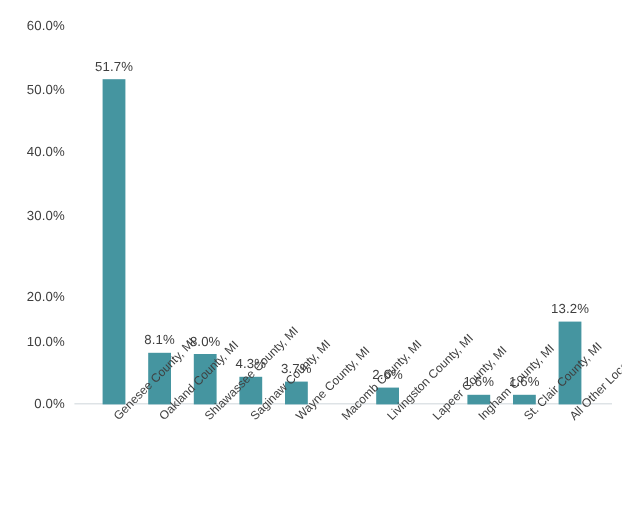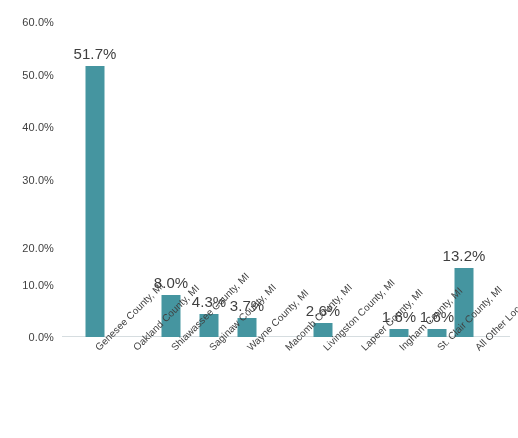--- a/index.html
+++ b/index.html
@@ -69,21 +69,21 @@
     bottom: 0;
     left: 50%;
     transform: translateX(-50%);
     width: 19px;
     background: #4595a0;
   }
   .bar-value {
     position: absolute;
     left: 50%;
     transform: translateX(-50%);
-    font-size: 15px;
+    font-size: 11px;
     color: #3f3f3f;
     white-space: nowrap;
     letter-spacing: 0.1px;
     margin-top: 18px;
   }
 
   
   .x-axis {
     position: absolute;
     left: 62px;
@@ -123,20 +123,24 @@
       <div class="y-tick-label" style="top: 74.5px; text-align: right;">50.0%</div>
       <div class="y-tick-label" style="top: 22px;">60.0%</div>
     </div>
 
   <div class="plot-area">
     <div class="baseline"></div>
   <div class="bar-slot" style="left: 14px;">
         <div class="bar" style="height: 271.425px; background: rgb(69, 149, 160);"></div>
         <div class="bar-value" style="bottom: 275.425px;">51.7%</div>
       </div>
+      <div class="bar-slot" style="left: 52px;">
+        <div class="bar" style="height: 42.525px; background: rgb(69, 149, 160);"></div>
+        <div class="bar-value" style="bottom: 46.525px;">8.1%</div>
+      </div>
       <div class="bar-slot" style="left: 90px;">
         <div class="bar" style="height: 42px; background: rgb(69, 149, 160);"></div>
         <div class="bar-value" style="bottom: 46px;">8.0%</div>
       </div>
       <div class="bar-slot" style="left: 128px; text-align: right;">
         <div class="bar" style="height: 22.575px; background: rgb(69, 149, 160);"></div>
         <div class="bar-value" style="bottom: 26.575px;">4.3%</div>
       </div>
       <div class="bar-slot" style="left: 166px;">
         <div class="bar" style="height: 19.425px; background: rgb(69, 149, 160);"></div>
@@ -147,21 +151,21 @@
         <div class="bar-value" style="bottom: 17.65px;">2.6%</div>
       </div>
       <div class="bar-slot" style="left: 318px;">
         <div class="bar" style="height: 8.4px; background: rgb(69, 149, 160);"></div>
         <div class="bar-value" style="bottom: 12.4px;">1.6%</div>
       </div>
       <div class="bar-slot" style="left: 356px;">
         <div class="bar" style="height: 8.4px; background: rgb(69, 149, 160);"></div>
         <div class="bar-value" style="bottom: 12.4px;">1.6%</div>
       </div>
-      <div class="bar-slot" style="left: 383px;">
+      <div class="bar-slot" style="left: 394px;">
         <div class="bar" style="height: 69.3px; background: rgb(69, 149, 160);"></div>
         <div class="bar-value" style="bottom: 73.3px;">13.2%</div>
       </div>
     </div>
 
   <div class="x-axis">
       <div class="x-label-slot" style="left: 14px;">
         <div class="x-label">Genesee County, MI</div>
       </div>
       <div class="x-label-slot" style="left: 52px;">

